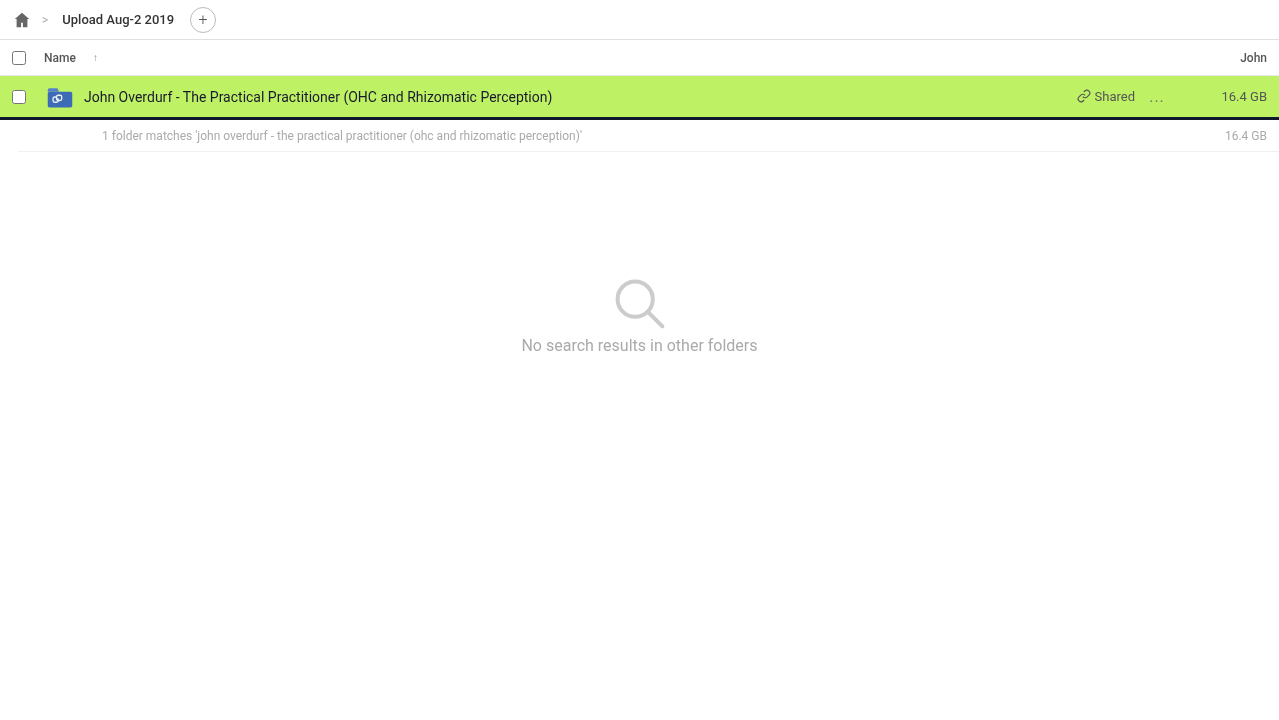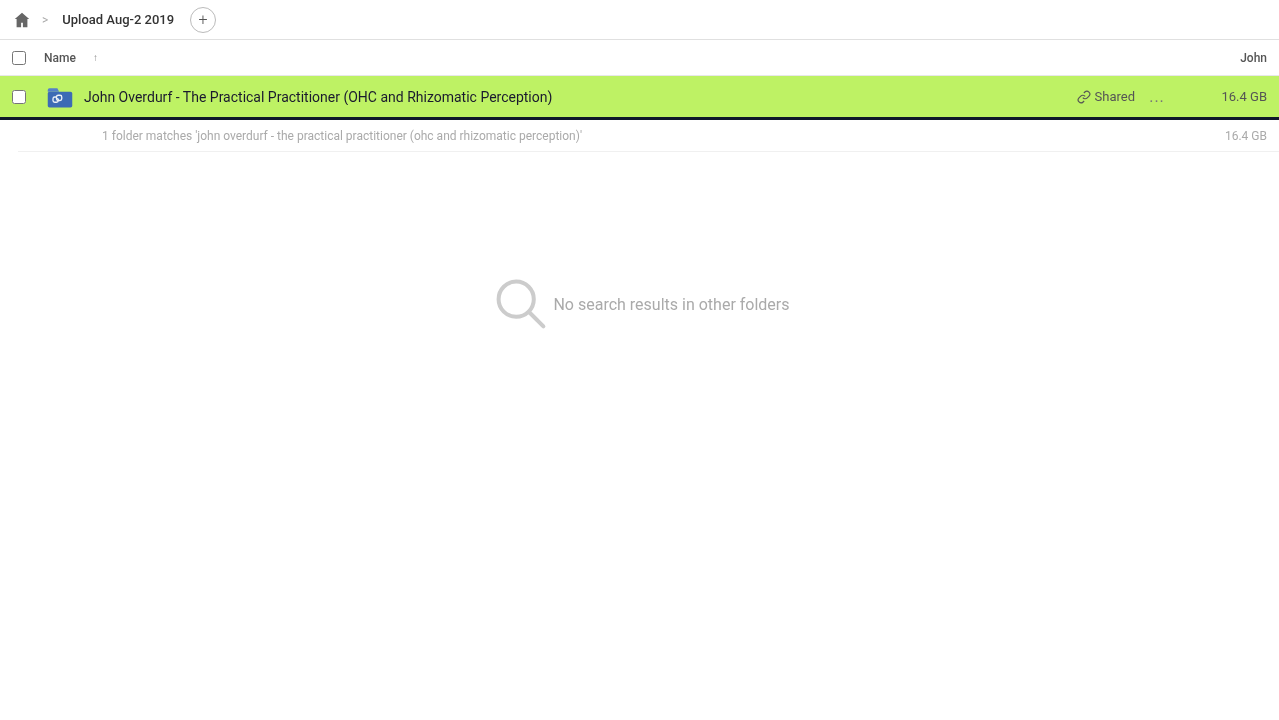--- a/index.html
+++ b/index.html
@@ -146,21 +146,21 @@
 
     .file-actions {
       display: flex;
       align-items: center;
       gap: 8px;
       margin-right: 16px;
     }
 
     .shared-badge {
       display: flex;
-      align-items: flex-end;
+      align-items: flex-start;
       gap: 4px;
       font-size: 13px;
       color: #555;
     }
 
     .more-btn {
       display: flex;
       align-items: center;
       justify-content: center;
       width: 28px;
@@ -199,21 +199,21 @@
     .summary-size {
       width: 80px;
       text-align: right;
       font-size: 12px;
       color: #aaa;
     }
 
     
     .empty-state {
       display: flex;
-      flex-direction: row;
+      flex-direction: column;
       align-items: center;
       justify-content: center;
       margin-top: 120px;
       gap: 0;
     }
 
     .search-icon-large {
       width: 64px;
       height: 64px;
       color: #ccc;

